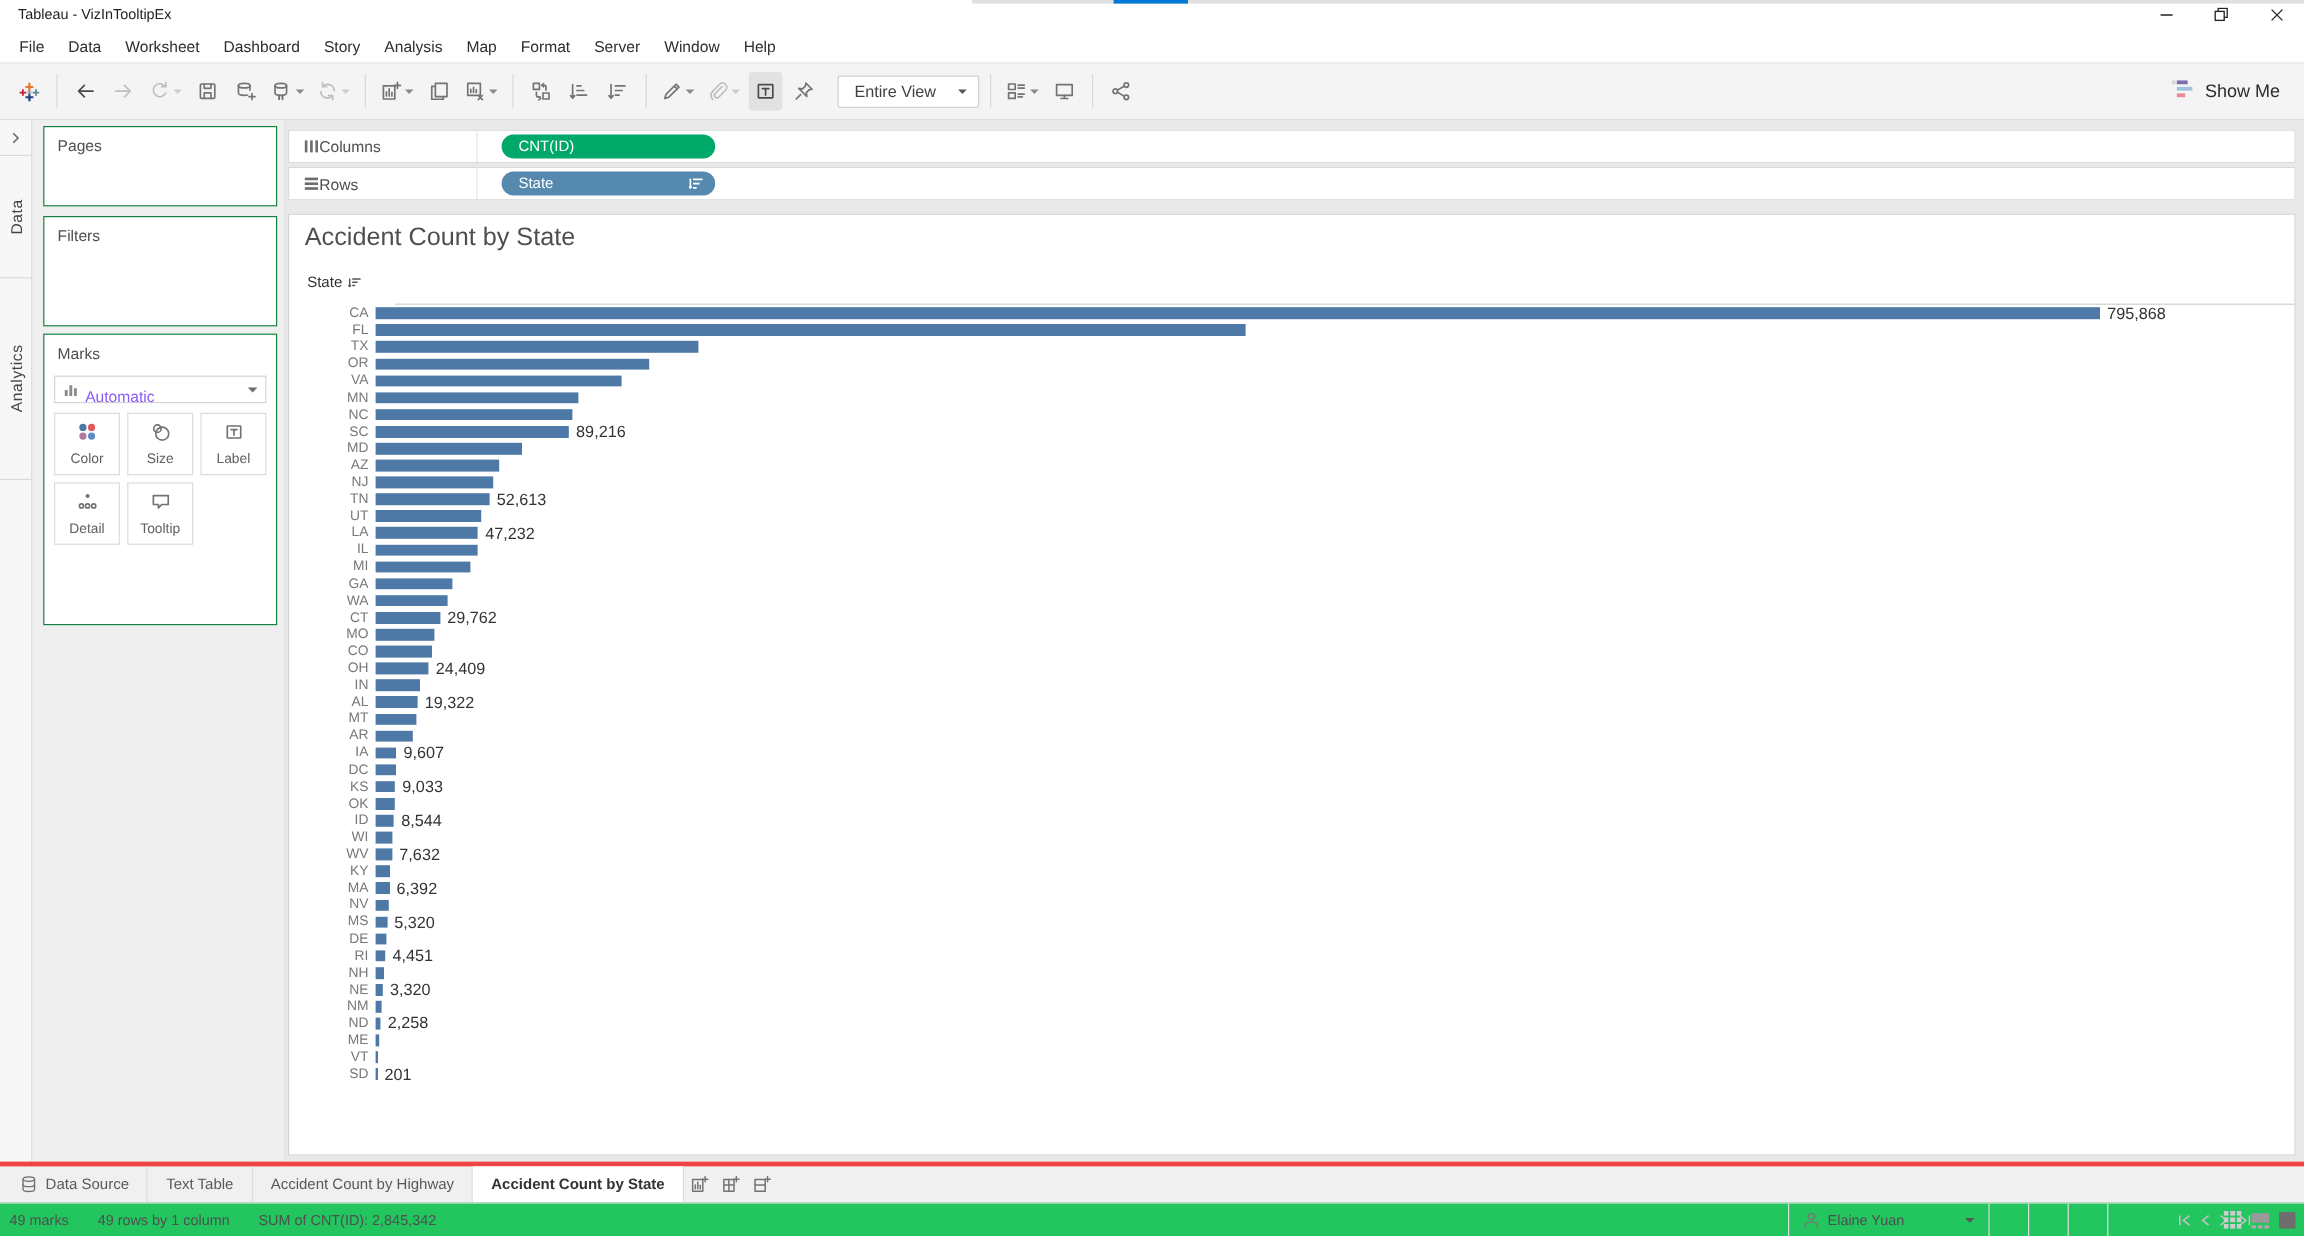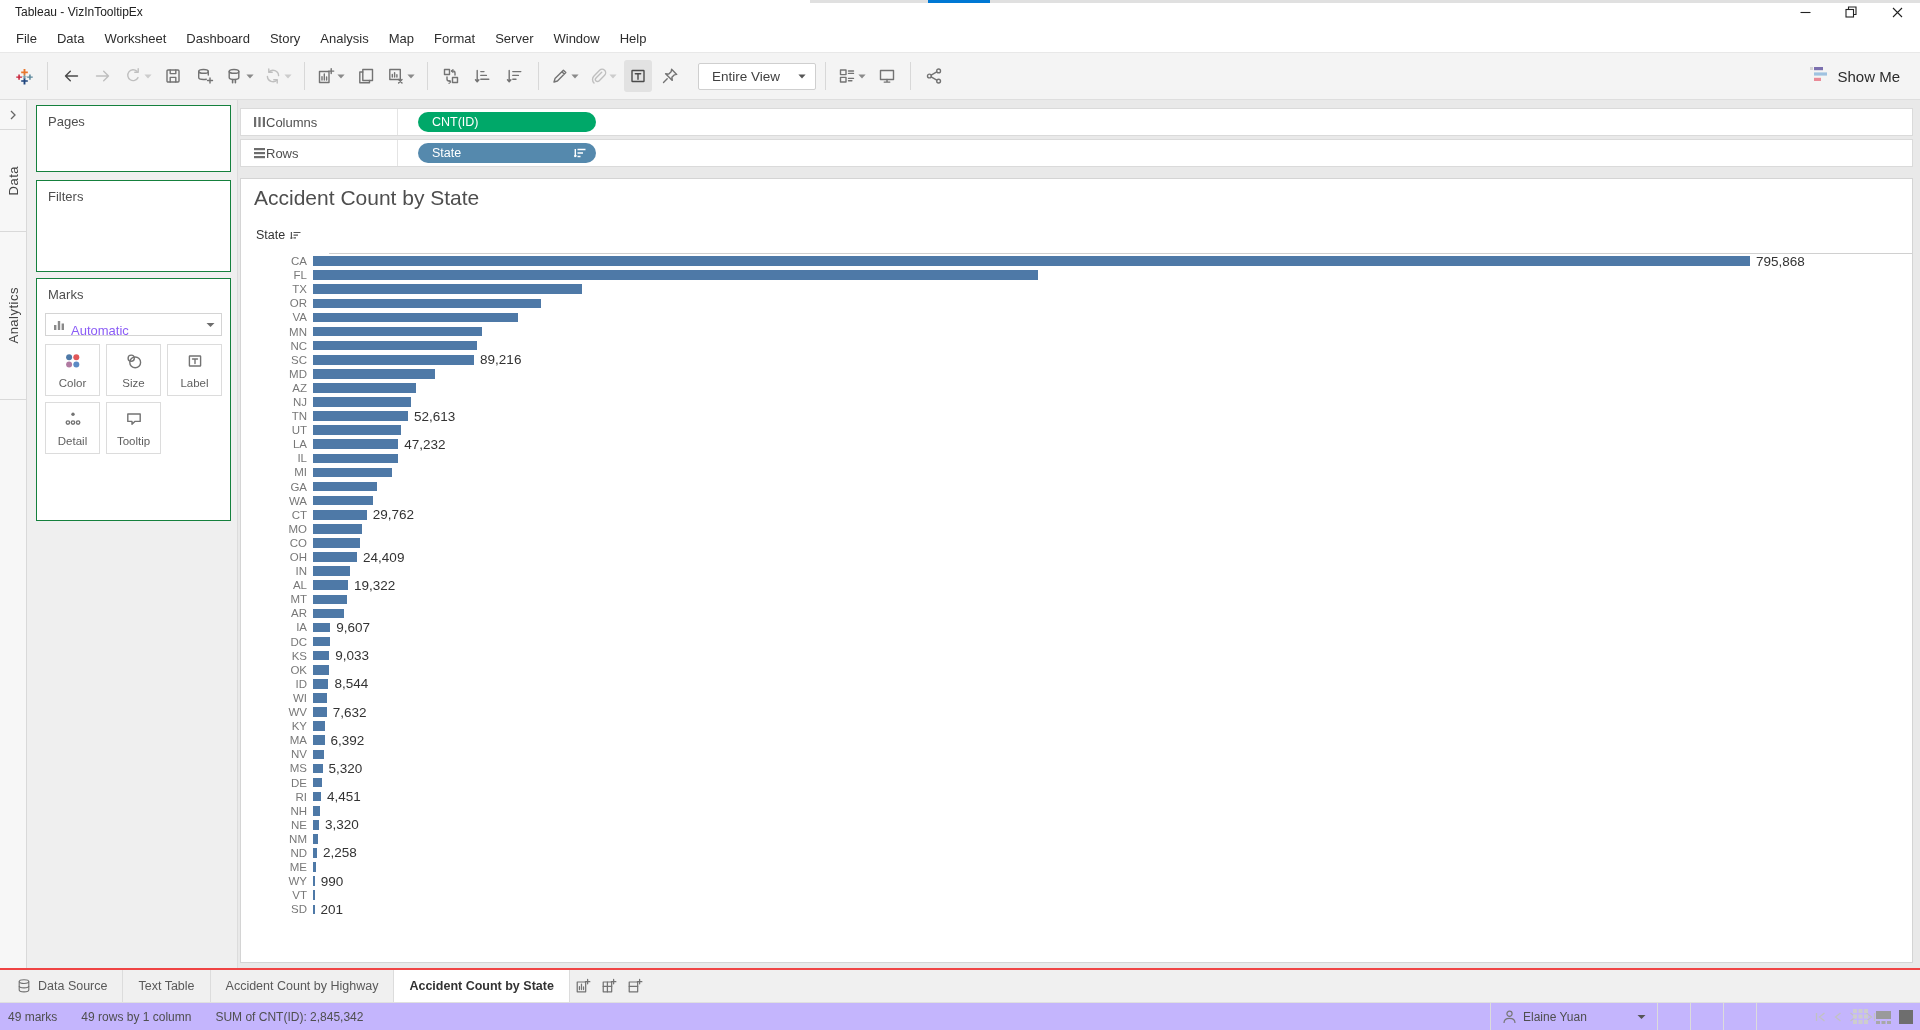--- a/index.html
+++ b/index.html
@@ -78,27 +78,27 @@
   #sheet-title { position:absolute; left:13px; top:7px; font-size:21px; color:#4e4e4e; }
   #pane-header { position:absolute; left:15px; top:49px; font-size:12.5px; color:#333; display:flex; align-items:center; gap:5px; }
   #pane-topline { position:absolute; left:88px; top:74px; right:0px; border-top:1px solid #d0d0d0; }
   #chart { position:absolute; left:0; top:75px; right:0; }
   .crow { display:flex; align-items:center; height:14.1px; }
   .clabel { width:72px; text-align:right; padding-right:6px; font-size:11.5px; color:#787878; flex:none; }
   .cbar { height:9.6px; flex:none; }
   .cval { margin-left:6px; font-size:13.5px; color:#333; white-space:nowrap; }
 
   
-  #tabstrip { left:0; top:968px; width:1920px; height:34px; background:#f0f0f0; border-top:2px solid #ef4444; display:flex; align-items:stretch; padding-left:3px; }
+  #tabstrip { left:0; top:968px; width:1920px; height:34px; background:#f0f0f0; border-top:4px solid #ef4444; display:flex; align-items:stretch; padding-left:3px; }
   .sheet-tab { display:flex; align-items:center; gap:8px; padding:0 15px; font-size:12.5px; color:#595959; border-right:1px solid #dcdcdc; }
   .sheet-tab.active { background:#fff; color:#333; font-weight:bold; }
   .tab-newbtn { width:26px; display:flex; align-items:center; justify-content:center; }
 
   
-  #statusbar { left:0; top:1002px; width:1920px; height:28px; background:#c4b5fd; border-top:1px solid #e0e0e0; font-size:12px; color:#4f4f4f; }
+  #statusbar { left:0; top:1002px; width:1920px; height:28px; background:#22c55e; border-top:1px solid #e0e0e0; font-size:12px; color:#4f4f4f; }
   #status-left { position:absolute; left:8px; top:0; height:100%; display:flex; align-items:center; gap:24px; }
   #user-cell { position:absolute; left:1490px; top:0; height:100%; width:168px; border-left:1px solid #dcdcdc; border-right:1px solid #dcdcdc; display:flex; align-items:center; gap:7px; padding-left:12px; }
   #user-cell .user-caret { margin-left:auto; margin-right:11px; display:flex; }
   .empty-cell { position:absolute; top:0; height:100%; width:33px; border-right:1px solid #dcdcdc; }
   #nav-arrows { position:absolute; left:1815px; top:0; height:100%; display:flex; align-items:center; gap:7px; }
   #view-modes { position:absolute; right:7px; top:0; height:100%; display:flex; align-items:center; gap:8px; }
 </style>
 </head>
 <body>
 
@@ -655,25 +655,20 @@
       <div class="crow">
         <div class="clabel">ND</div>
         <div class="cbar" style="width: 4.1px; background: rgb(78, 121, 167);"></div>
         <div class="cval">2,258</div>
       </div>
       <div class="crow">
         <div class="clabel">ME</div>
         <div class="cbar" style="width: 2.6px; background: rgb(78, 121, 167);"></div>
       </div>
       <div class="crow">
-        <div class="clabel">WY</div>
-        <div class="cbar" style="width: 1.8px; background: rgb(78, 121, 167);"></div>
-        <div class="cval">990</div>
-      </div>
-      <div class="crow">
         <div class="clabel">VT</div>
         <div class="cbar" style="width: 1.5px; background: rgb(78, 121, 167);"></div>
       </div>
       <div class="crow">
         <div class="clabel">SD</div>
         <div class="cbar" style="width: 1.5px; background: rgb(78, 121, 167);"></div>
         <div class="cval">201</div>
       </div>
     </div>
 </div>

